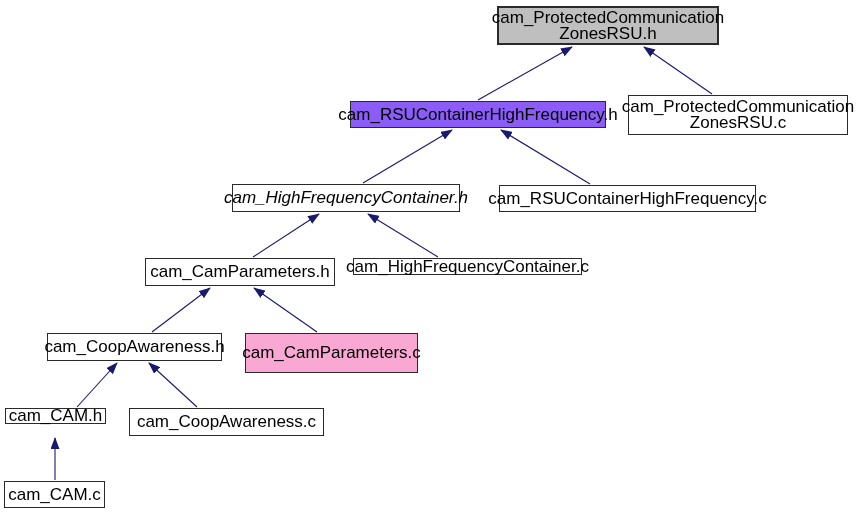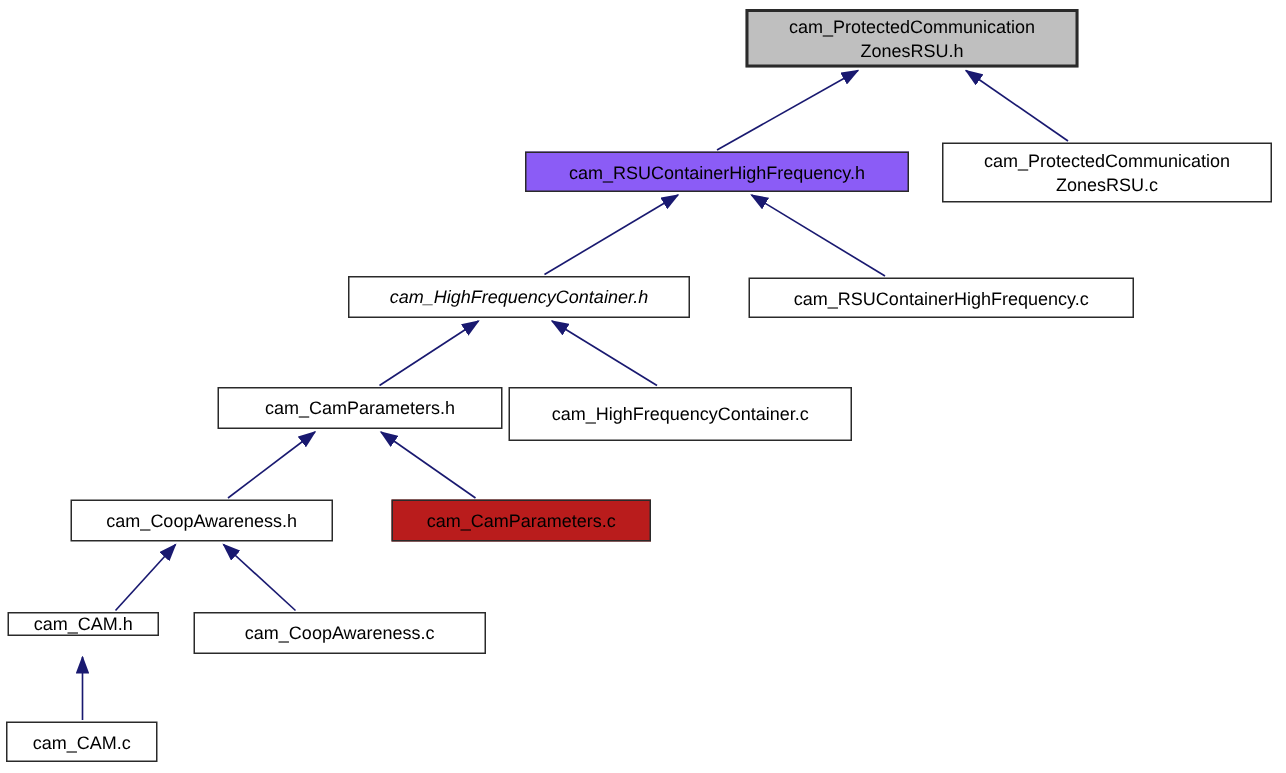--- a/index.html
+++ b/index.html
@@ -24,21 +24,21 @@
   }
   .node {
     position: absolute;
     box-sizing: border-box;
     border: 1px solid #2a2a2a;
     background: #ffffff;
     display: flex;
     align-items: center;
     justify-content: center;
     text-align: center;
-    font-size: 12px;
+    font-size: 17px;
     line-height: 16px;
     color: #000000;
     cursor: pointer;
   }
   .node.highlight {
     background: #bfbfbf;
     border-width: 2px;
     cursor: default;
   }
   .node-label {
@@ -82,27 +82,27 @@
       </div>
       <div class="node" style="left: 232px; top: 184px; width: 228px; height: 28px; border-color: rgb(42, 42, 42); background: rgb(255, 255, 255); font-style: italic;">
         <span class="node-label">cam_HighFrequencyContainer.h</span>
       </div>
       <div class="node" style="left: 483px; top: 185px; width: 257px; height: 27px; border-color: rgb(42, 42, 42); background: rgb(255, 255, 255); margin-left: 16px;">
         <span class="node-label">cam_RSUContainerHighFrequency.c</span>
       </div>
       <div class="node" style="left: 145px; top: 258px; width: 190px; height: 28px; border-color: rgb(42, 42, 42); background: rgb(255, 255, 255);">
         <span class="node-label">cam_CamParameters.h</span>
       </div>
-      <div class="node" style="left: 339px; top: 258px; width: 229px; height: 36px; border-color: rgb(42, 42, 42); background: rgb(255, 255, 255);">
+      <div class="node" style="left: 353px; top: 258px; width: 229px; height: 17px; border-color: rgb(42, 42, 42); background: rgb(255, 255, 255);">
         <span class="node-label">cam_HighFrequencyContainer.c</span>
       </div>
       <div class="node" style="left: 47px; top: 333px; width: 175px; height: 28px; border-color: rgb(42, 42, 42); background: rgb(255, 255, 255);">
         <span class="node-label">cam_CoopAwareness.h</span>
       </div>
-      <div class="node" style="left: 245px; top: 333px; width: 173px; height: 28px; border-color: rgb(42, 42, 42); background: #b91c1c; margin-left: 16px;">
+      <div class="node" style="left: 245px; top: 333px; width: 173px; height: 40px; border-color: rgb(42, 42, 42); background: #f9a8d4;">
         <span class="node-label">cam_CamParameters.c</span>
       </div>
       <div class="node" style="left: 5px; top: 408px; width: 101px; height: 16px; border-color: rgb(42, 42, 42); background: rgb(255, 255, 255);">
         <span class="node-label">cam_CAM.h</span>
       </div>
       <div class="node" style="left: 129px; top: 408px; width: 195px; height: 28px; border-color: rgb(42, 42, 42); background: rgb(255, 255, 255);">
         <span class="node-label">cam_CoopAwareness.c</span>
       </div>
       <div class="node" style="left: 4px; top: 481px; width: 101px; height: 27px; border-color: rgb(42, 42, 42); background: rgb(255, 255, 255);">
         <span class="node-label">cam_CAM.c</span>

